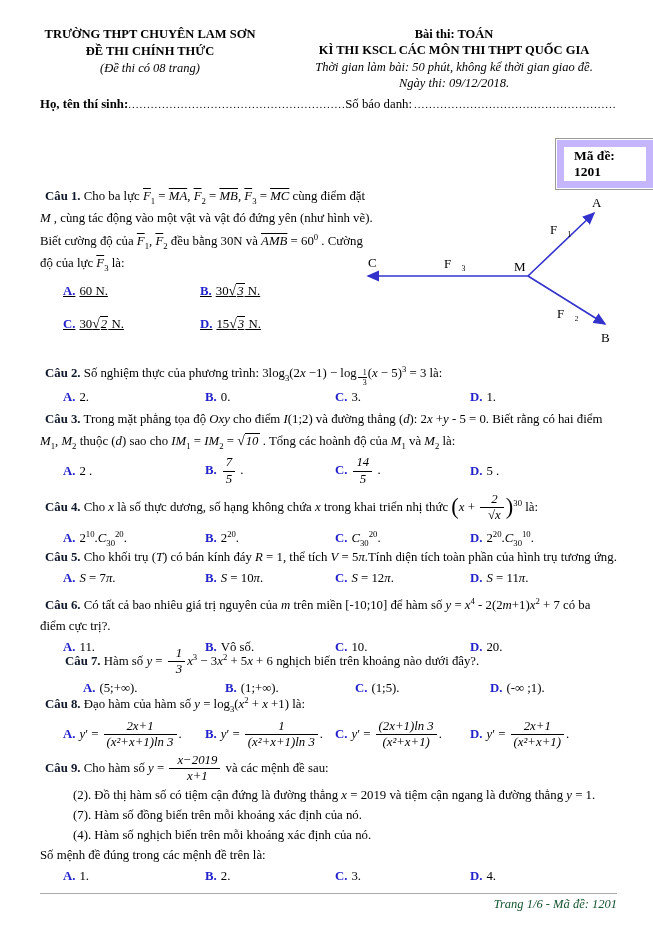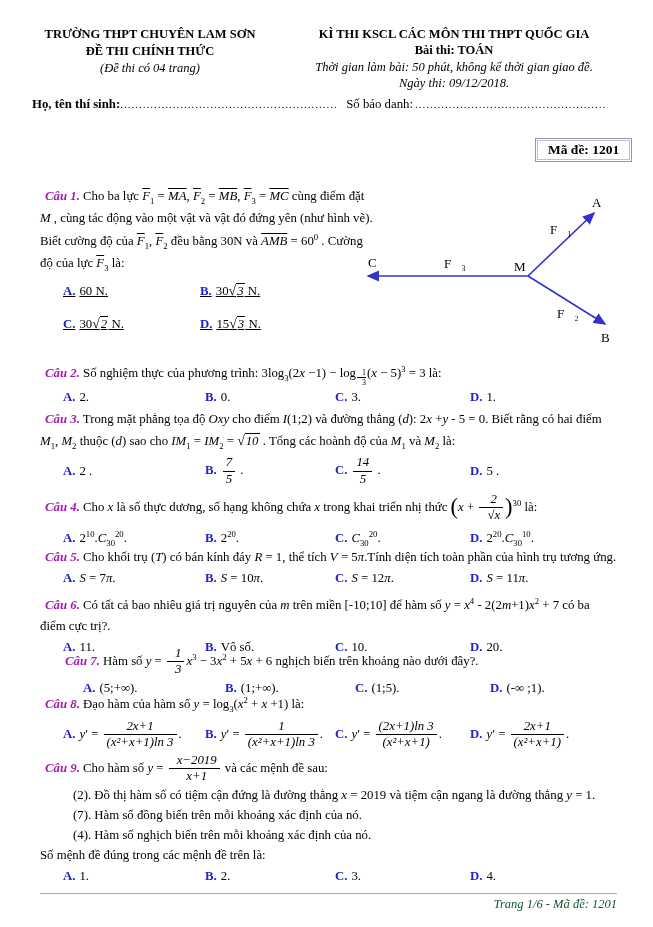--- a/index.html
+++ b/index.html
@@ -5,36 +5,36 @@
   html,body{margin:0;padding:0;background:#fff;}
   .page{position:relative;width:653px;height:927px;background:#ffffff;overflow:hidden;
         font-family:"Liberation Serif","DejaVu Serif",serif;color:#000;font-size:12.8px;}
   
   .hdr-left{position:absolute;left:36px;top:26px;width:228px;text-align:center;line-height:1.35;}
   .hdr-right{position:absolute;left:286px;top:26px;width:336px;text-align:center;line-height:1.3;}
   .b{font-weight:bold;}
   .it{font-style:italic;}
   .hdr-line{font-size:12.5px;}
   
-  .candidate{position:absolute;left:32px;top:97px;width:575px;display:flex;align-items:baseline;font-size:12.8px;}
+  .candidate{position:absolute;left:40px;top:97px;width:575px;display:flex;align-items:baseline;font-size:12.8px;}
   .dotfill{overflow:hidden;white-space:nowrap;letter-spacing:1px;font-size:11px;color:#000;}
   .dot1{width:216px;}
   .dot2{flex:1;}
-  .cand-label2{margin-left:10px;margin-right:2px;}
+  .cand-label2{margin-left:1px;margin-right:2px;}
   
-  .made-box{position:absolute;left:537px;top:140px;border:1px solid #c4b5fd;outline:1px solid #999;outline-offset:1px;
+  .made-box{position:absolute;left:557px;top:140px;border:7px solid #c4b5fd;outline:1px solid #999;outline-offset:1px;
             padding:1px 10px;font-weight:bold;font-size:13.5px;background:#fff;}
   
   .questions{position:absolute;left:40px;top:186px;width:577px;}
   .question{position:relative;}
   .q1{height:176px;} .q2{height:47px;} .q3{height:80px;} .q4{height:58px;}
   .q5{height:47px;} .q6{height:52px;} .q7{height:47px;margin-left:20px;} .q8{height:60px;}
   .qbody{line-height:1.62;text-indent:5px;}
   .q1 .qbody{width:334px;line-height:1.68;}
-  .qlabel{color:#a21caf;font-weight:bold;font-style:italic;}
+  .qlabel{color:#0f172a;font-weight:bold;}
   .letter{color:#2222cc;font-weight:bold;margin-right:4px;}
   .options{display:grid;grid-template-columns:142px 130px 135px 1fr;padding-left:23px;margin-top:3px;align-items:center;}
   .q1 .options{grid-template-columns:137px 1fr;width:310px;row-gap:17px;margin-top:8px;text-decoration:underline;}
   .option{white-space:nowrap;}
   .statement{padding-left:33px;line-height:1.58;}
   .closing{line-height:1.6;}
   
   i{font-family:"Liberation Serif","DejaVu Serif",serif;}
   sup{font-size:0.68em;} sub{font-size:0.68em;}
   .ol{font-style:italic;text-decoration:overline;}
@@ -54,25 +54,25 @@
   .footer-text{position:absolute;left:40px;top:897px;width:577px;text-align:right;font-style:italic;font-size:12.5px;color:#14532d;}
 </style>
 </head>
 <body>
 
 <div class="page">
 
   <div class="hdr-left">
     <div class="hdr-line b">TRƯỜNG THPT CHUYÊN LAM SƠN</div>
     <div class="hdr-line b">ĐỀ THI CHÍNH THỨC</div>
-    <div class="hdr-line it">(Đề thi có 04 trang)</div>
+    <div class="hdr-line it">(Đề thi có 08 trang)</div>
   </div>
   <div class="hdr-right">
+    <div class="hdr-line b">Bài thi: TOÁN</div>
     <div class="hdr-line b">KÌ THI KSCL CÁC MÔN THI THPT QUỐC GIA</div>
-    <div class="hdr-line b">Bài thi: TOÁN</div>
     <div class="hdr-line it">Thời gian làm bài: 50 phút, không kể thời gian giao đề.</div>
     <div class="hdr-line it">Ngày thi: 09/12/2018.</div>
   </div>
 
   <div class="candidate">
     <span class="b">Họ, tên thí sinh:</span>
     <span class="dotfill dot1">..............................................................................................................................</span>
     <span class="cand-label2">Số báo danh:</span>
     <span class="dotfill dot2">..............................................................................................</span>
   </div>

